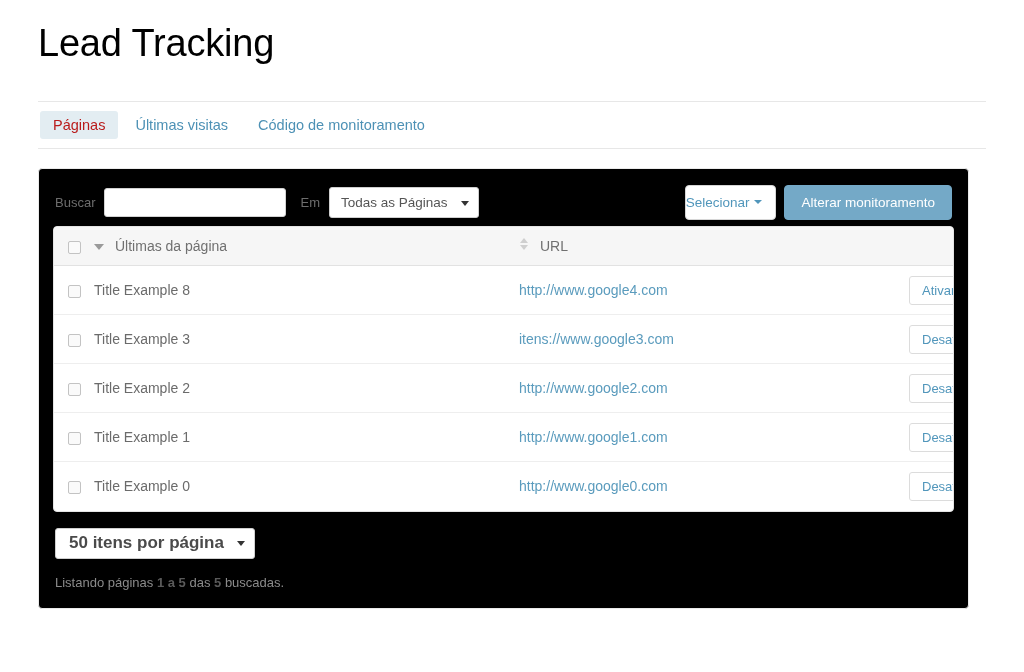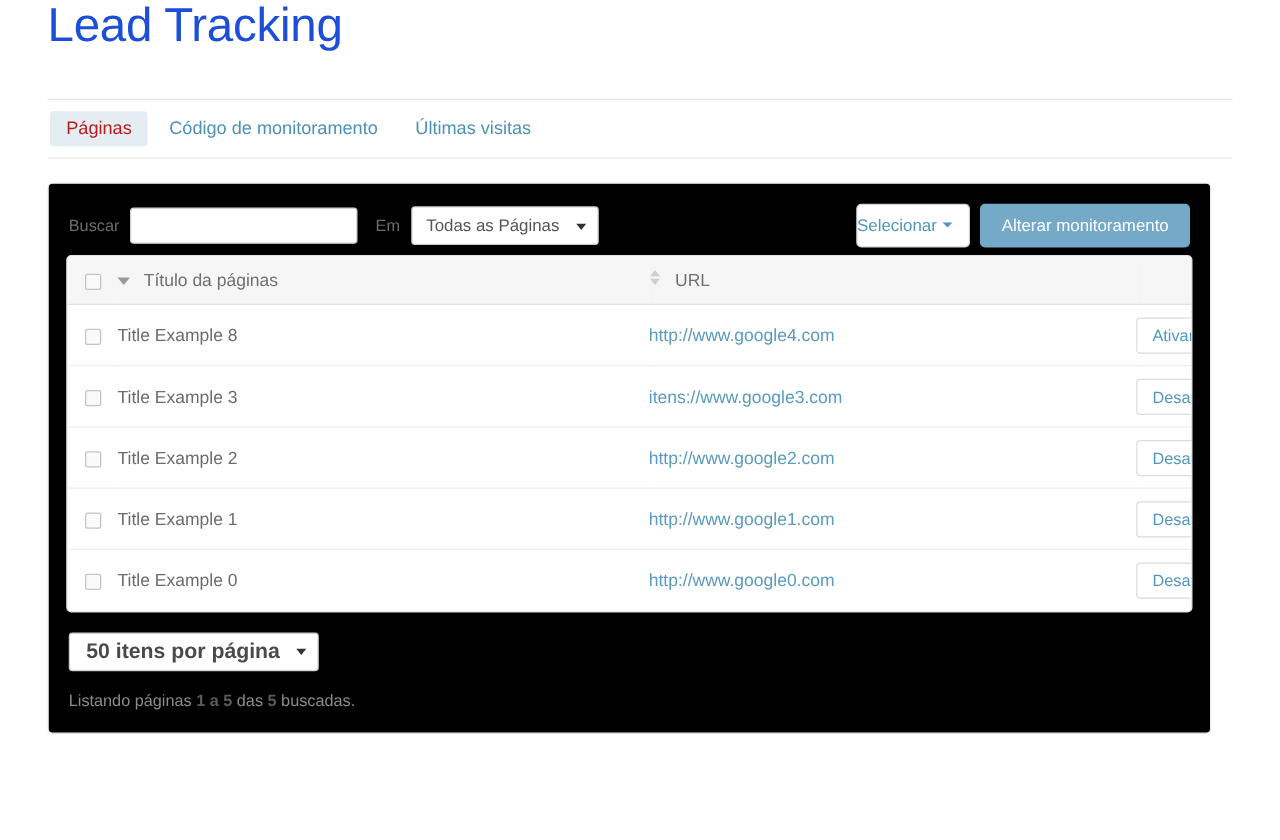--- a/index.html
+++ b/index.html
@@ -15,24 +15,25 @@
     position: relative;
     width: 1024px;
     height: 672px;
     overflow: hidden;
     padding: 0 38px;
   }
 
   
   .page-title {
     margin: 0;
+    padding-top: 22px;
     font-size: 38px;
     font-weight: normal;
     line-height: 1.12;
-    color: #1d4ed8;
+    color: #000000;
     letter-spacing: -0.2px;
   }
 
   
   .tabs-wrap {
     margin-top: 36px;
     border-top: 1px solid #e7e7e7;
     border-bottom: 1px solid #e7e7e7;
     height: 48px;
     display: flex;
@@ -295,22 +296,22 @@
 </style>
 </head>
 <body>
 
 <div class="page">
 
   <h1 class="page-title">Lead Tracking</h1>
 
   <div class="tabs-wrap">
     <a class="tab active" href="#">Páginas</a>
+    <a class="tab" href="#">Últimas visitas</a>
     <a class="tab" href="#">Código de monitoramento</a>
-    <a class="tab" href="#">Últimas visitas</a>
   </div>
 
   <div class="panel">
 
     <div class="toolbar">
       <span class="tb-label">Buscar</span>
       <input class="search-input" type="text" placeholder="" style="">
       <span class="tb-label em">Em</span>
       <div class="fake-select">
         <span>Todas as Páginas</span>
@@ -334,21 +335,21 @@
             <col class="col-act">
         </colgroup>
         <thead>
           <tr>
             <th class="col-check">
               <input class="cb" type="checkbox" style="">
             </th>
             <th>
               <span class="th-inner">
                 <span class="sort-ico"><span class="sort-desc"></span></span>
-                <span>Título da páginas</span>
+                <span>Últimas da página</span>
               </span>
             </th>
             <th>
               <span class="th-inner">
                 <span class="sort-ico">
                   <span class="sort-both"><i class="up"></i><i class="down"></i></span>
                 </span>
                 <span>URL</span>
               </span>
             </th>

